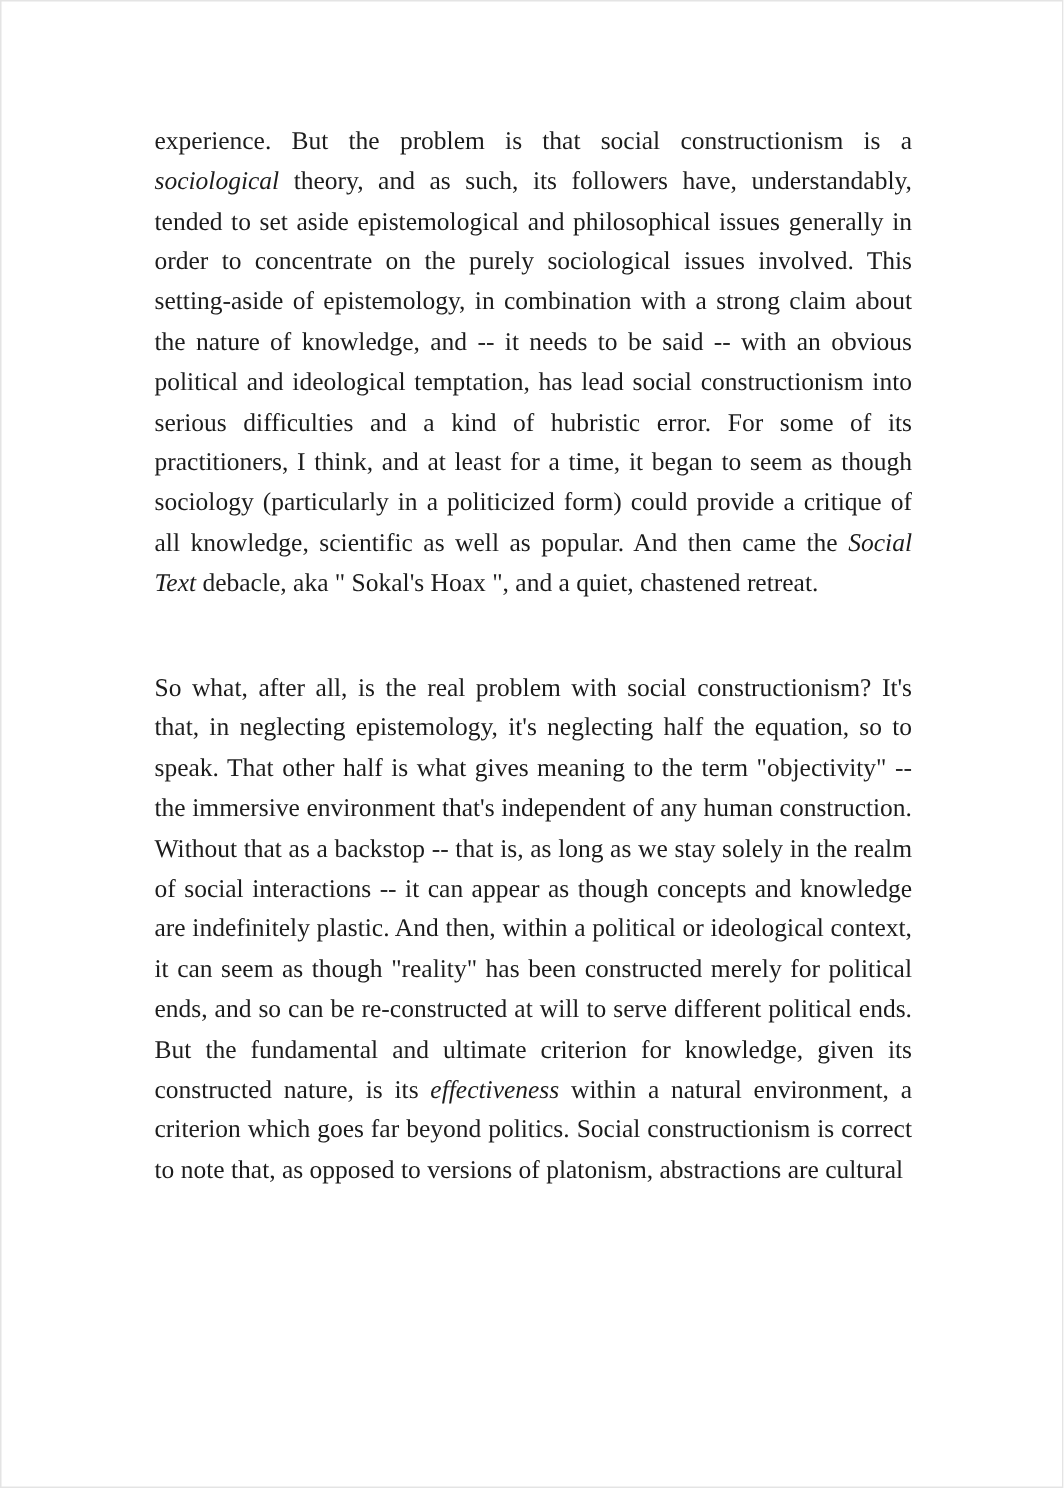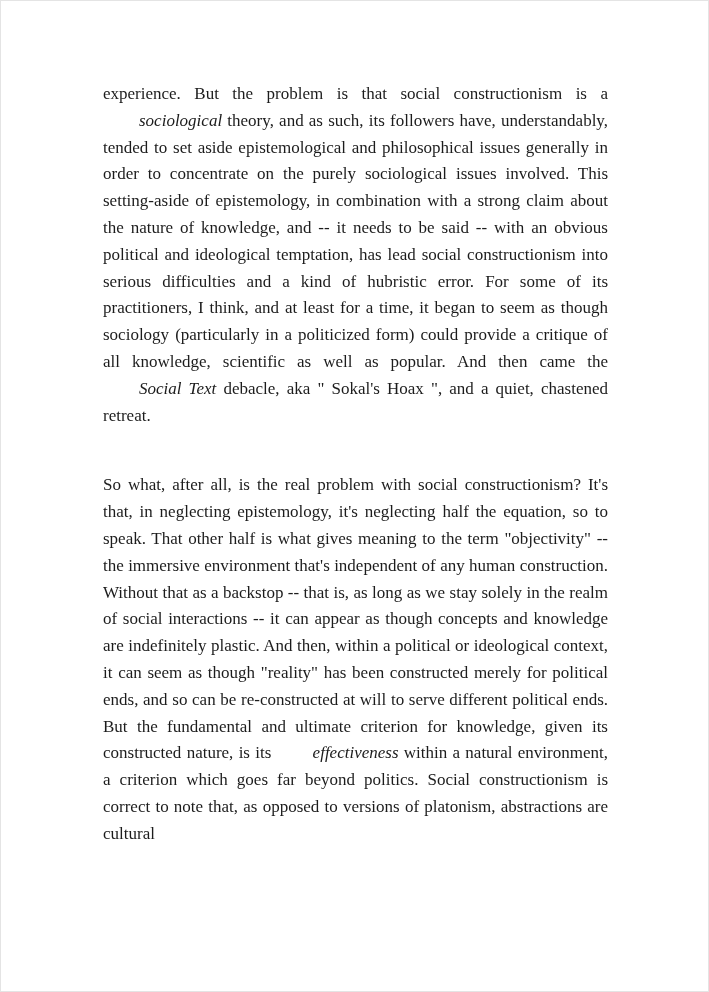--- a/index.html
+++ b/index.html
@@ -29,21 +29,20 @@
     font-size: 17px;
     line-height: 26.8px;
     text-align: justify;
     color: #1c1c1c;
   }
   .para:last-child {
     margin-bottom: 0;
   }
   .para em {
     font-style: italic;
-    margin-left: 36px;
   }
   .page-number {
     position: absolute;
     left: 0;
     right: 0;
     bottom: 34px;
     text-align: center;
     font-size: 12px;
     color: #555555;
     font-family: "Liberation Serif", "DejaVu Serif", serif;

